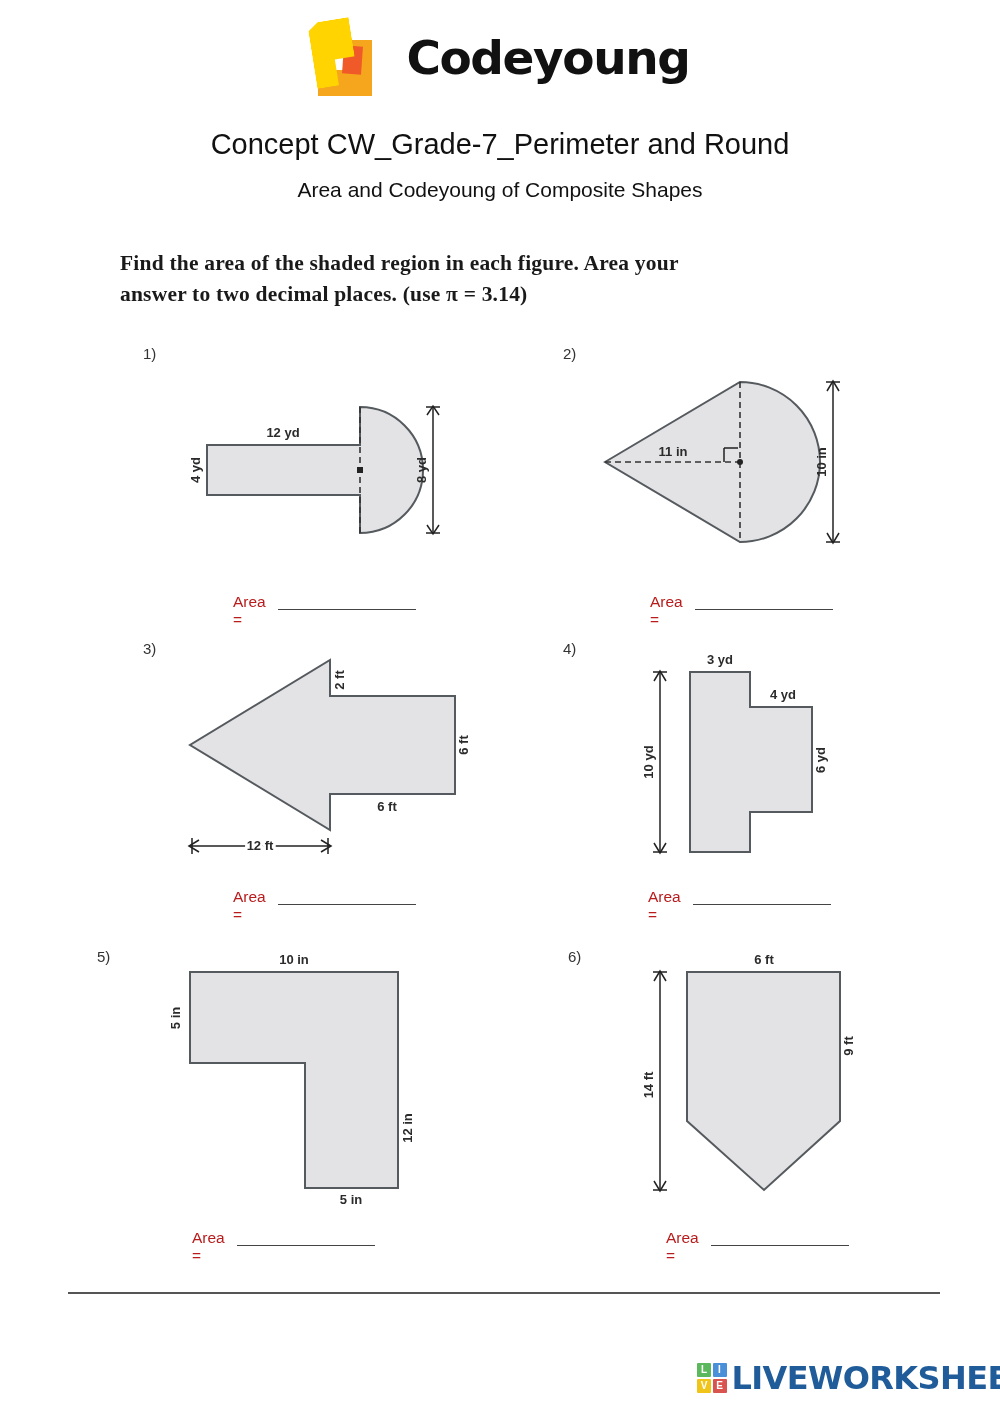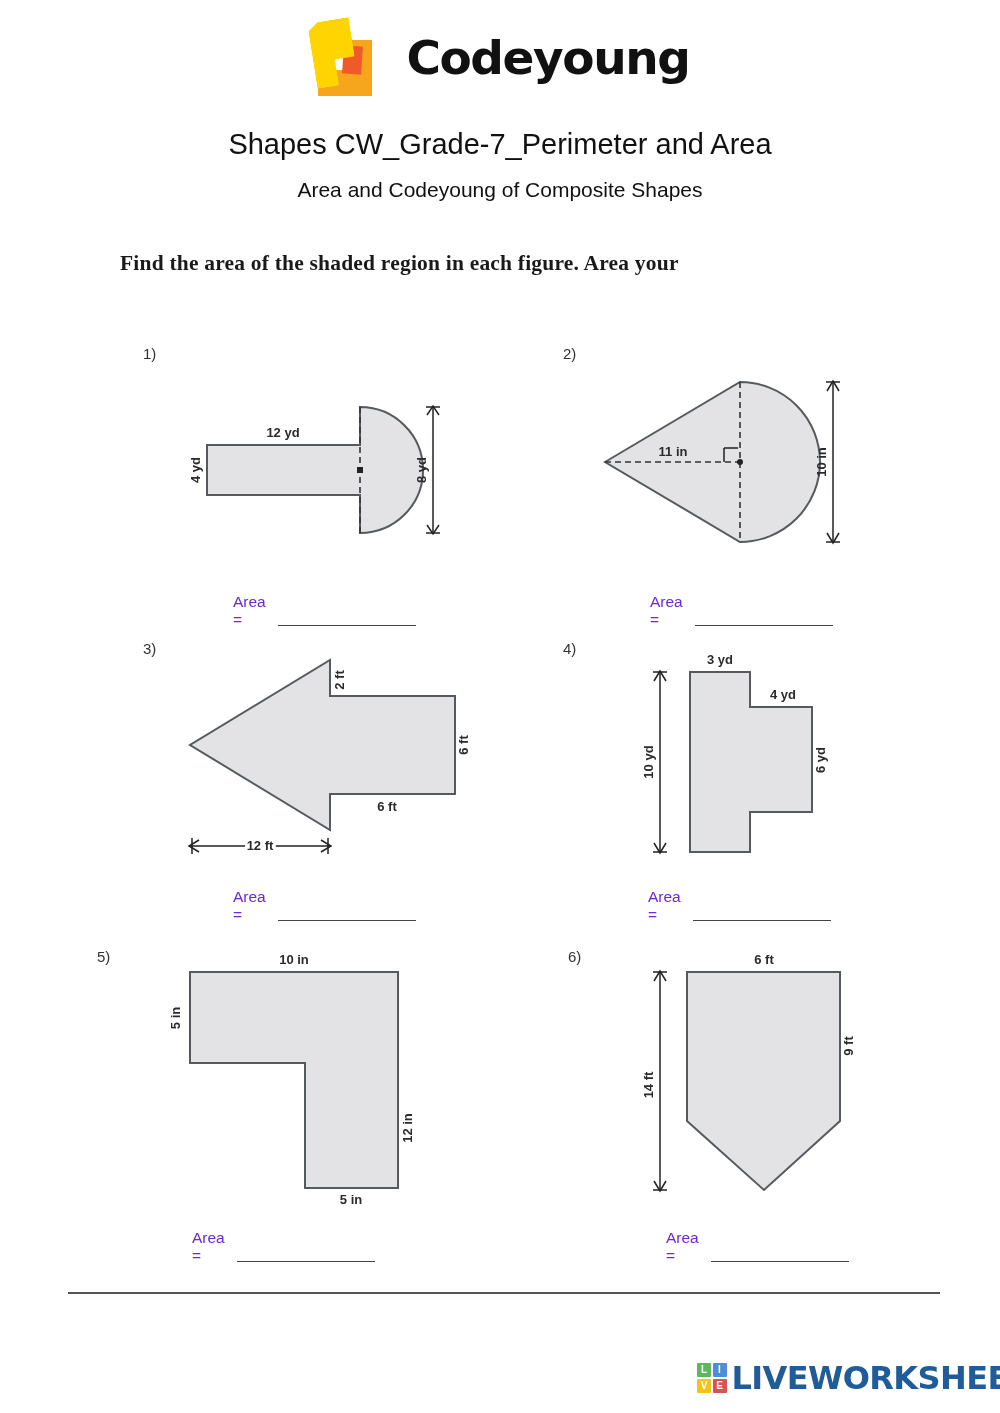--- a/index.html
+++ b/index.html
@@ -56,22 +56,22 @@
     font-weight:700;font-size:21.5px;line-height:1.45;color:#1a1a1a;
     letter-spacing:.2px;
   }
 
   
   .prob{position:absolute;}
   .pnum{
     position:absolute;font-size:15px;color:#333;font-weight:400;
   }
   .arealine{
-    position:absolute;display:flex;align-items:flex-end;gap:2px;
-    font-size:15.5px;color:#6d28d9;
+    position:absolute;display:flex;align-items:center;gap:2px;
+    font-size:15.5px;color:#b91c1c;
   }
   .arealine .rule{
     display:block;width:148px;height:0;border-bottom:1.6px solid #444;
     margin-bottom:3px;
   }
   svg{display:block;overflow:visible;}
   .shape{fill:#e3e3e5;stroke:#555a5e;stroke-width:2;}
   .dash{stroke:#333;stroke-width:1.6;fill:none;stroke-dasharray:6 4;}
   .dim{stroke:#222;stroke-width:1.5;fill:none;}
   .lbl{
@@ -111,25 +111,26 @@
   <div class="brand">
     <div class="brand-mark">
       <div class="bm-orange"></div>
       <div class="bm-notch"></div>
       <div class="bm-red"></div>
       <div class="bm-yellow2"></div>
     </div>
     <div class="brand-name">Codeyoung</div>
   </div>
 
-  <div class="title">Shapes CW_Grade-7_Perimeter and Area</div>
+  <div class="title">Concept CW_Grade-7_Perimeter and Round</div>
   <div class="subtitle">Area and Codeyoung of Composite Shapes</div>
 
   <div class="instructions">
     <div>Find the area of the shaded region in each figure. Area your</div>
+    <div>answer to two decimal places. (use π = 3.14)</div>
   </div>
 
   <div class="prob" style="left:0;top:0;">
     <div class="pnum" style="left:143px;top:345px;">1)</div>
     <svg style="position:absolute;left:195px;top:385px;" width="270" height="170" viewBox="0 0 270 170">
       <path class="shape" d="M 12,60 L 165,60 L 165,22 A 48 48 0 0 1 165,148 L 165,110 L 12,110 Z"></path>
       <line class="dash" x1="165" y1="22" x2="165" y2="148"></line>
       <rect class="dot" x="162" y="82" width="6" height="6"></rect>
       <line class="dim" x1="238" y1="22" x2="238" y2="148"></line>
       <path class="dim" d="M 232,30 L 238,21 L 244,30"></path>

